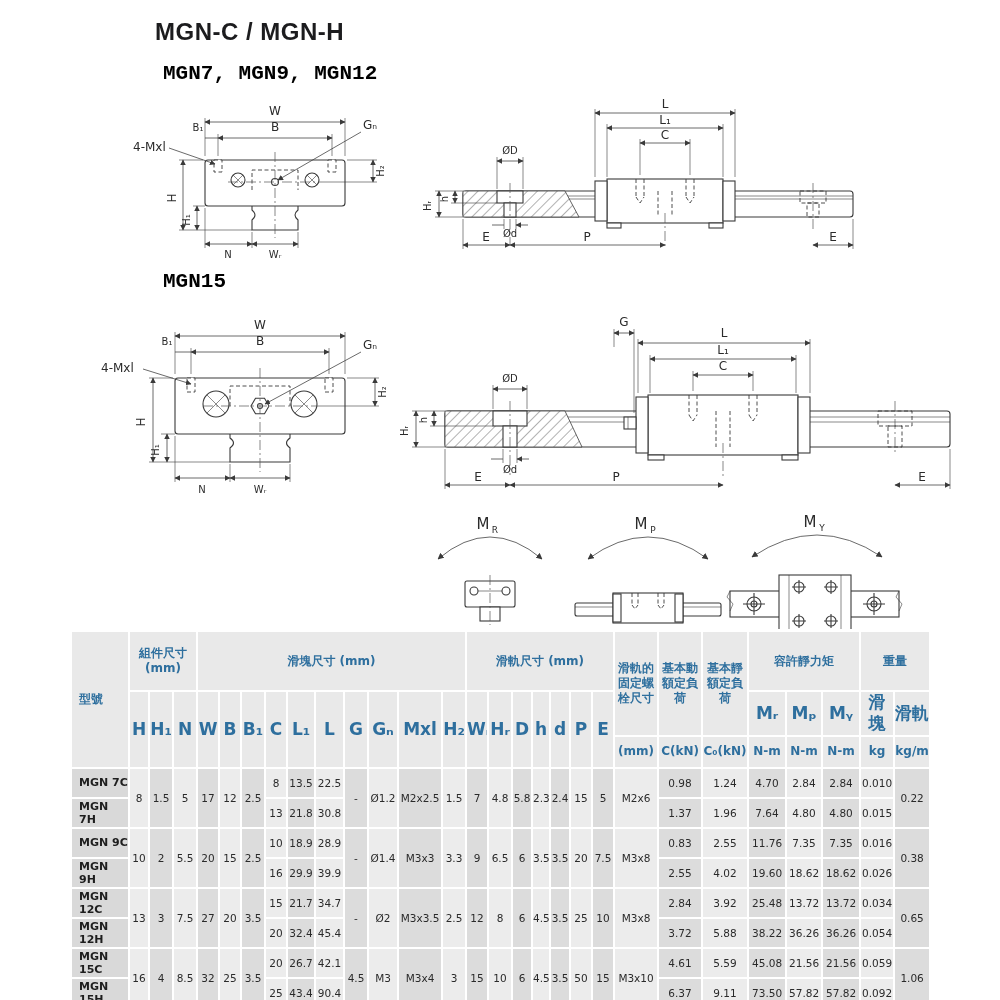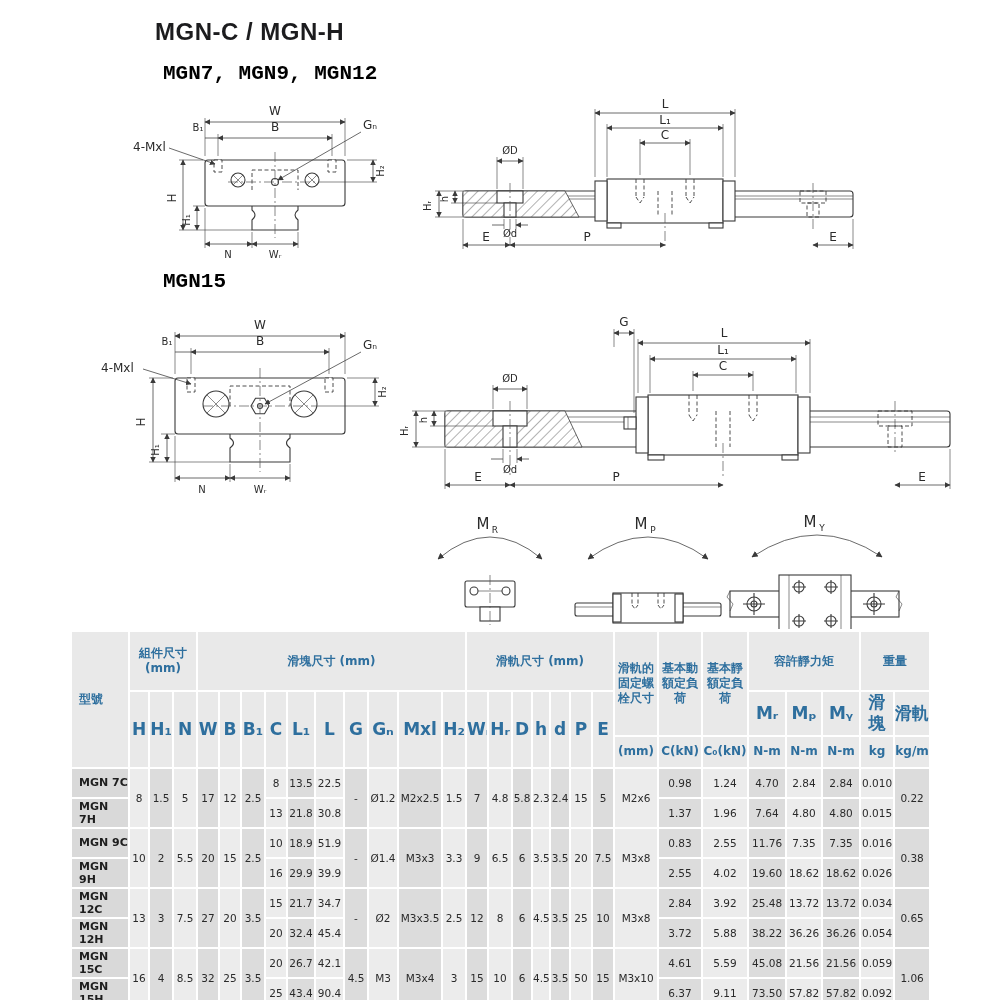--- a/index.html
+++ b/index.html
@@ -445,21 +445,21 @@
       <tr>
         <td class="model">MGN 9C</td>
         <td class="cL" rowspan="2">10</td>
         <td class="cD" rowspan="2">2</td>
         <td class="cL" rowspan="2">5.5</td>
         <td class="cD" rowspan="2">20</td>
         <td class="cL" rowspan="2">15</td>
         <td class="cD" rowspan="2">2.5</td>
         <td class="cL">10</td>
         <td class="cD">18.9</td>
-        <td class="cL">51.9</td>
+        <td class="cL">28.9</td>
         <td class="cD" rowspan="2">-</td>
         <td class="cL" rowspan="2">Ø1.4</td>
         <td class="cD" rowspan="2">M3x3</td>
         <td class="cL" rowspan="2">3.3</td>
         <td class="cD" rowspan="2">9</td>
         <td class="cL" rowspan="2">6.5</td>
         <td class="cD" rowspan="2">6</td>
         <td class="cL" rowspan="2">3.5</td>
         <td class="cD" rowspan="2">3.5</td>
         <td class="cL" rowspan="2">20</td>

